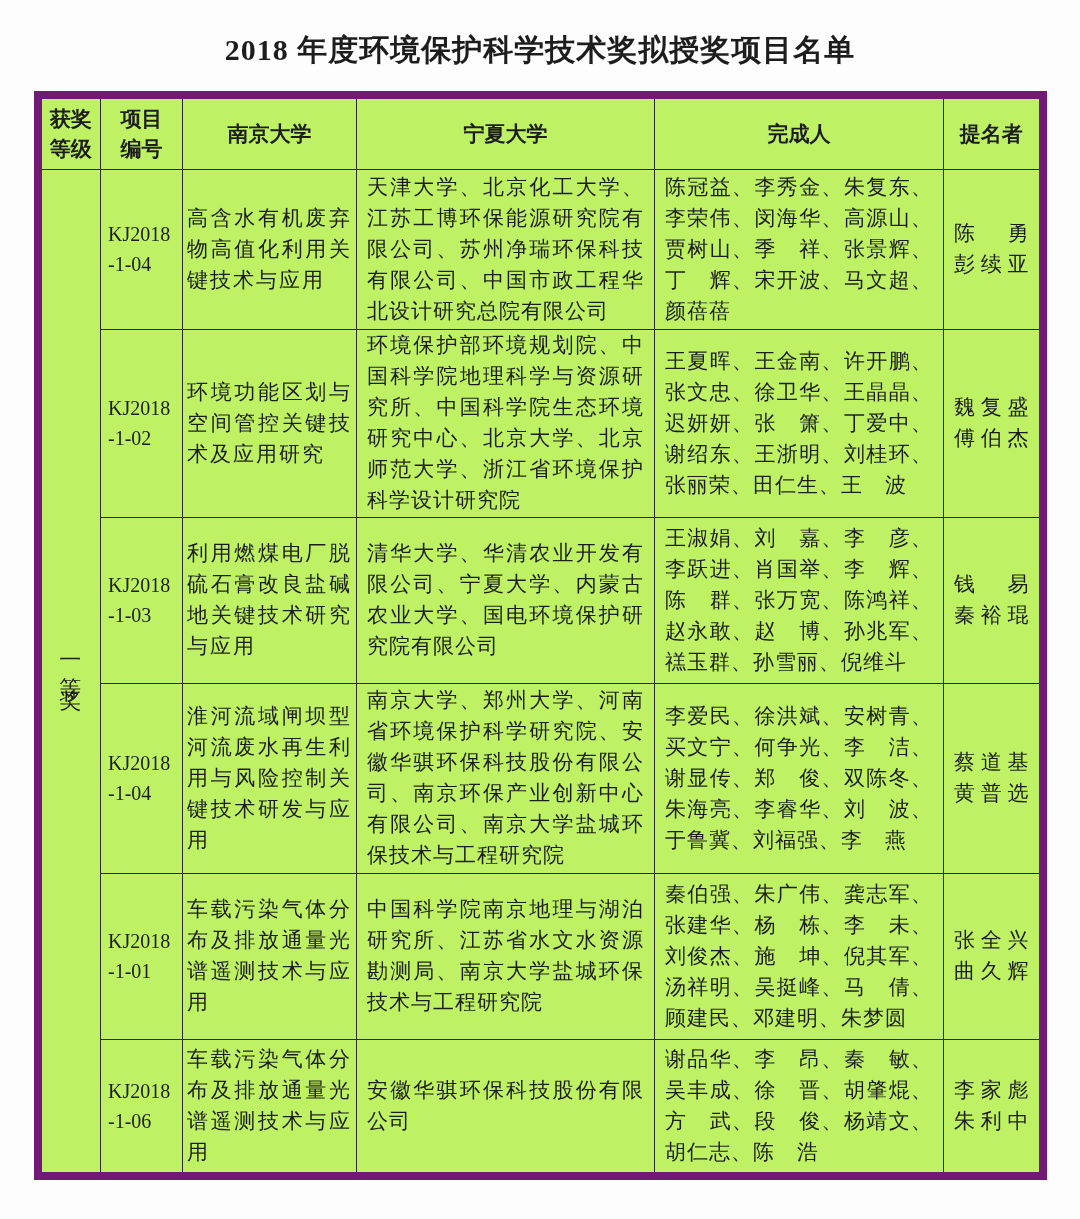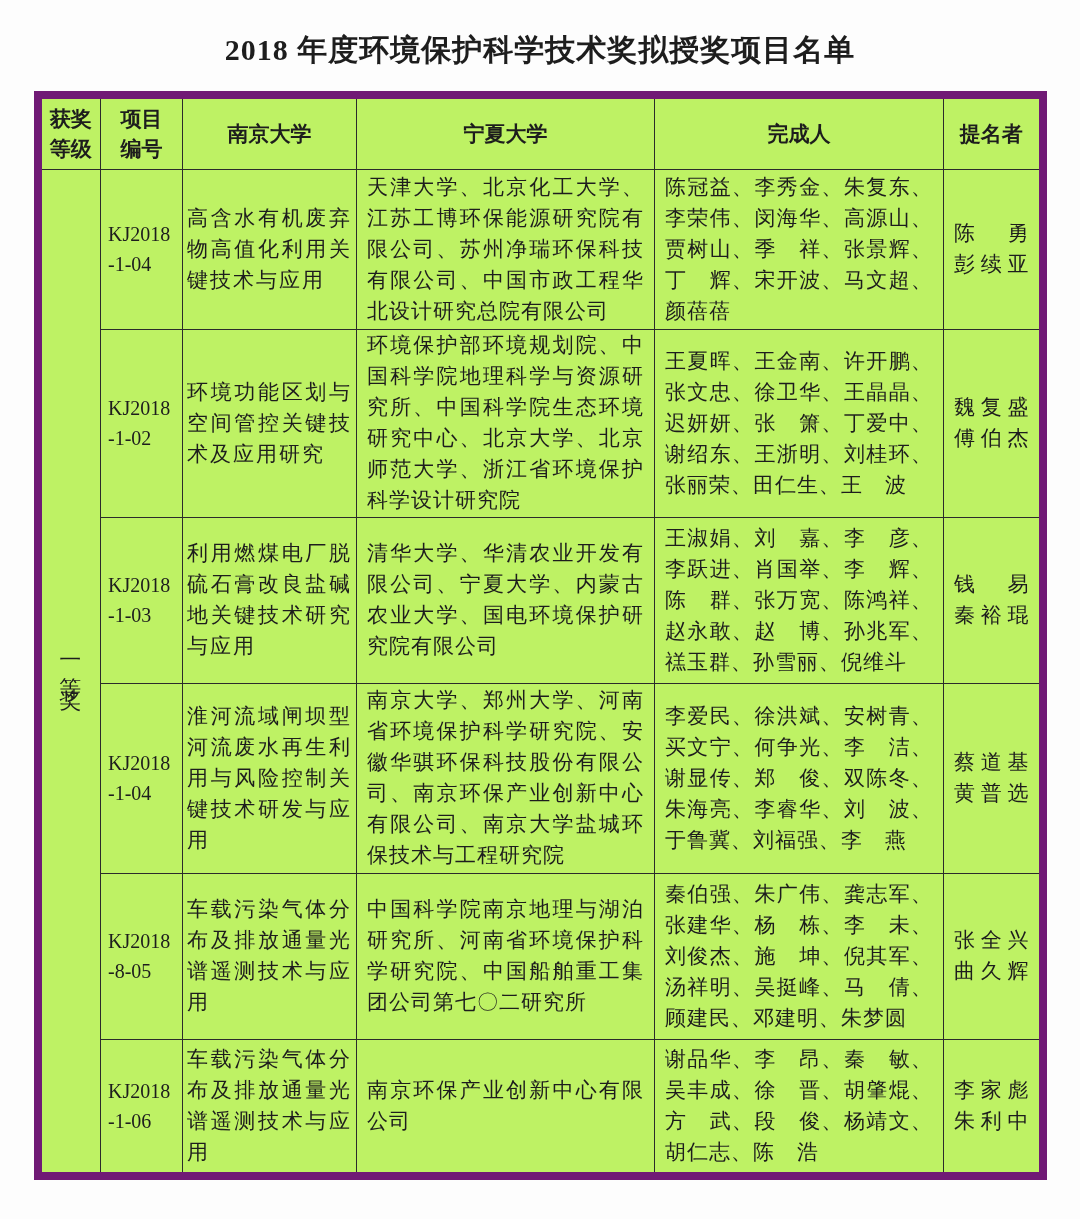--- a/index.html
+++ b/index.html
@@ -154,37 +154,37 @@
         <td class="cell-units">南京大学、郑州大学、河南省环境保护科学研究院、安徽华骐环保科技股份有限公司、南京环保产业创新中心有限公司、南京大学盐城环保技术与工程研究院</td>
         <td class="cell-persons">李爱民、徐洪斌、安树青、买文宁、何争光、李　洁、谢显传、郑　俊、双陈冬、朱海亮、李睿华、刘　波、于鲁冀、刘福强、李　燕</td>
         <td class="cell-nominator">
           <span class="nline">蔡道基</span>
           <span class="nline">黄普选</span>
         </td>
       </tr>
       <tr>
         <td class="cell-no">
           <span class="line">KJ2018</span>
-          <span class="line">-8-05</span>
+          <span class="line">-1-01</span>
         </td>
         <td class="cell-name">车载污染气体分布及排放通量光谱遥测技术与应用</td>
-        <td class="cell-units">中国科学院南京地理与湖泊研究所、河南省环境保护科学研究院、中国船舶重工集团公司第七〇二研究所</td>
+        <td class="cell-units">中国科学院南京地理与湖泊研究所、江苏省水文水资源勘测局、南京大学盐城环保技术与工程研究院</td>
         <td class="cell-persons">秦伯强、朱广伟、龚志军、张建华、杨　栋、李　未、刘俊杰、施　坤、倪其军、汤祥明、吴挺峰、马　倩、顾建民、邓建明、朱梦圆</td>
         <td class="cell-nominator">
           <span class="nline">张全兴</span>
           <span class="nline">曲久辉</span>
         </td>
       </tr>
       <tr>
         <td class="cell-no">
           <span class="line">KJ2018</span>
           <span class="line">-1-06</span>
         </td>
         <td class="cell-name">车载污染气体分布及排放通量光谱遥测技术与应用</td>
-        <td class="cell-units">南京环保产业创新中心有限公司</td>
+        <td class="cell-units">安徽华骐环保科技股份有限公司</td>
         <td class="cell-persons">谢品华、李　昂、秦　敏、吴丰成、徐　晋、胡肇焜、方　武、段　俊、杨靖文、胡仁志、陈　浩</td>
         <td class="cell-nominator">
           <span class="nline">李家彪</span>
           <span class="nline">朱利中</span>
         </td>
       </tr>
     </tbody>
   </table>
 
 </div>

